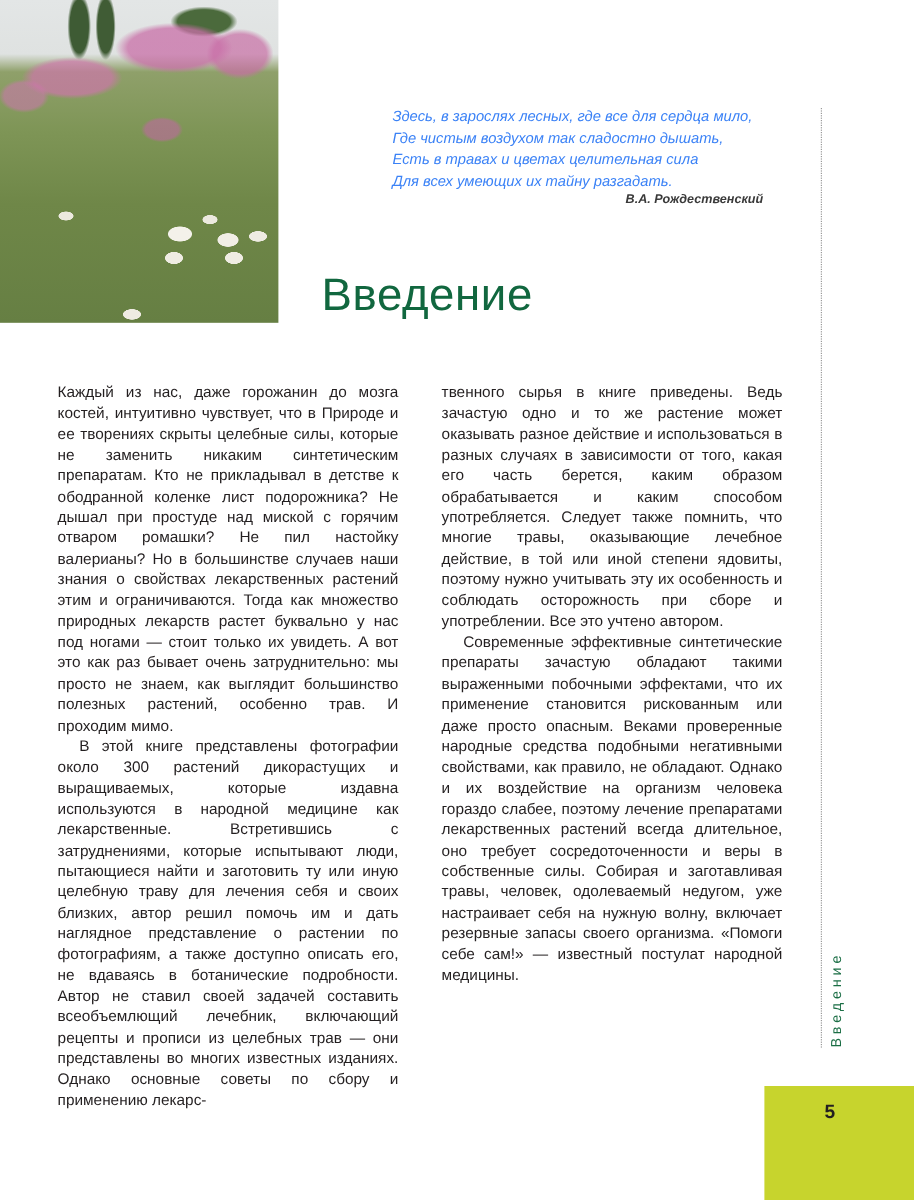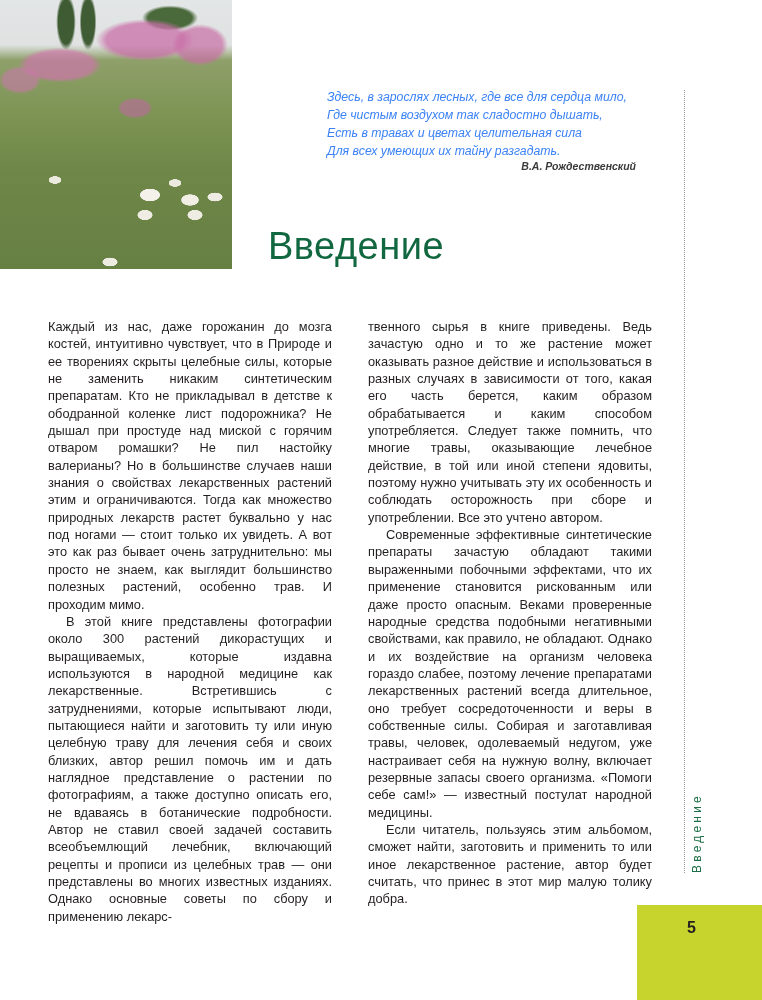--- a/index.html
+++ b/index.html
@@ -90,21 +90,20 @@
 <h1 class="title" style="margin:0;font-weight:normal;">Введение</h1>
 
 <div class="col left">
   <p>Каждый из нас, даже горожанин до мозга костей, интуитивно чувствует, что в Природе и ее творениях скрыты целебные силы, которые не заменить никаким синтетическим препаратам. Кто не прикладывал в детстве к ободранной коленке лист подорожника? Не дышал при простуде над миской с горячим отваром ромашки? Не пил настойку валерианы? Но в большинстве случаев наши знания о свойствах лекарственных растений этим и ограничиваются. Тогда как множество природных лекарств растет буквально у нас под ногами — стоит только их увидеть. А вот это как раз бывает очень затруднительно: мы просто не знаем, как выглядит большинство полезных растений, особенно трав. И проходим мимо.</p>
   <p class="indent">В этой книге представлены фотографии около 300 растений дикорастущих и выращиваемых, которые издавна используются в народной медицине как лекарственные. Встретившись с затруднениями, которые испытывают люди, пытающиеся найти и заготовить ту или иную целебную траву для лечения себя и своих близких, автор решил помочь им и дать наглядное представление о растении по фотографиям, а также доступно описать его, не вдаваясь в ботанические подробности. Автор не ставил своей задачей составить всеобъемлющий лечебник, включающий рецепты и прописи из целебных трав — они представлены во многих известных изданиях. Однако основные советы по сбору и применению лекарс-</p>
 </div>
 
 <div class="col right">
   <p>твенного сырья в книге приведены. Ведь зачастую одно и то же растение может оказывать разное действие и использоваться в разных случаях в зависимости от того, какая его часть берется, каким образом обрабатывается и каким способом употребляется. Следует также помнить, что многие травы, оказывающие лечебное действие, в той или иной степени ядовиты, поэтому нужно учитывать эту их особенность и соблюдать осторожность при сборе и употреблении. Все это учтено автором.</p>
   <p class="indent">Современные эффективные синтетические препараты зачастую обладают такими выраженными побочными эффектами, что их применение становится рискованным или даже просто опасным. Веками проверенные народные средства подобными негативными свойствами, как правило, не обладают. Однако и их воздействие на организм человека гораздо слабее, поэтому лечение препаратами лекарственных растений всегда длительное, оно требует сосредоточенности и веры в собственные силы. Собирая и заготавливая травы, человек, одолеваемый недугом, уже настраивает себя на нужную волну, включает резервные запасы своего организма. «Помоги себе сам!» — известный постулат народной медицины.</p>
-  <p class="indent">Если читатель, пользуясь этим альбомом, сможет найти, заготовить и применить то или иное лекарственное растение, автор будет считать, что принес в этот мир малую толику добра.</p>
 </div>
 
 <div class="dots"></div>
 <div class="side-label">Введение</div>
 
 <div class="page-box">
   <span class="page-num">5</span>
 </div>
 
 </body></html>

